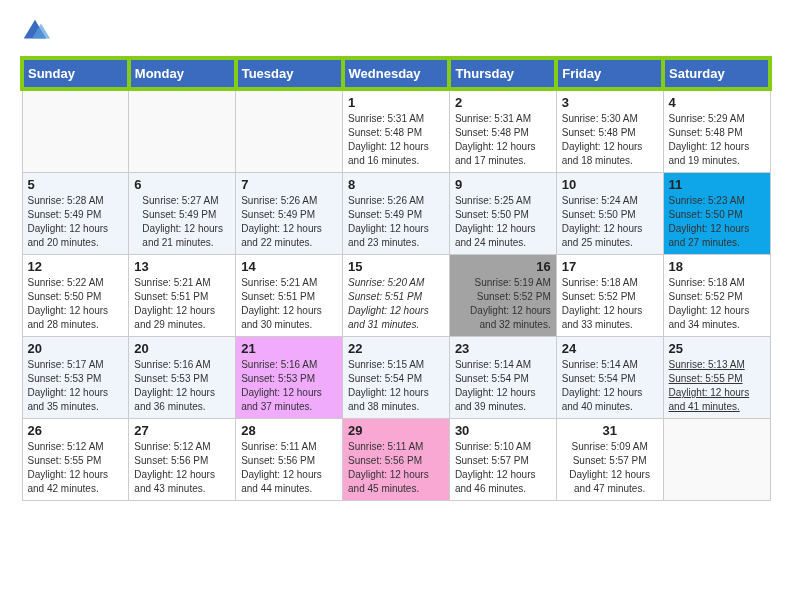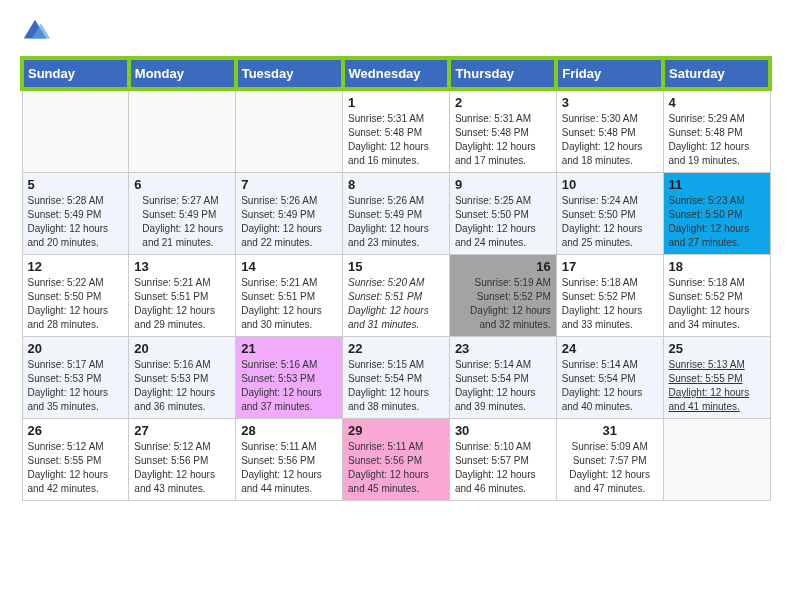--- a/index.html
+++ b/index.html
@@ -345,20 +345,20 @@
         <td style="background: rgb(255, 255, 255);">
           <span class="day-number">30</span>
           <div class="day-info" style="white-space: pre-line;">Sunrise: 5:10 AM
 Sunset: 5:57 PM
 Daylight: 12 hours
 and 46 minutes.</div>
         </td>
         <td style="background: rgb(255, 255, 255); text-align: center;">
           <span class="day-number">31</span>
           <div class="day-info" style="white-space: pre-line;">Sunrise: 5:09 AM
-Sunset: 7:57 PM
+Sunset: 5:57 PM
 Daylight: 12 hours
 and 47 minutes.</div>
         </td>
         <td class="empty-cell" style="background: rgb(249, 249, 249);"></td>
       </tr>
     </tbody>
 </table>
 
 </body></html>

